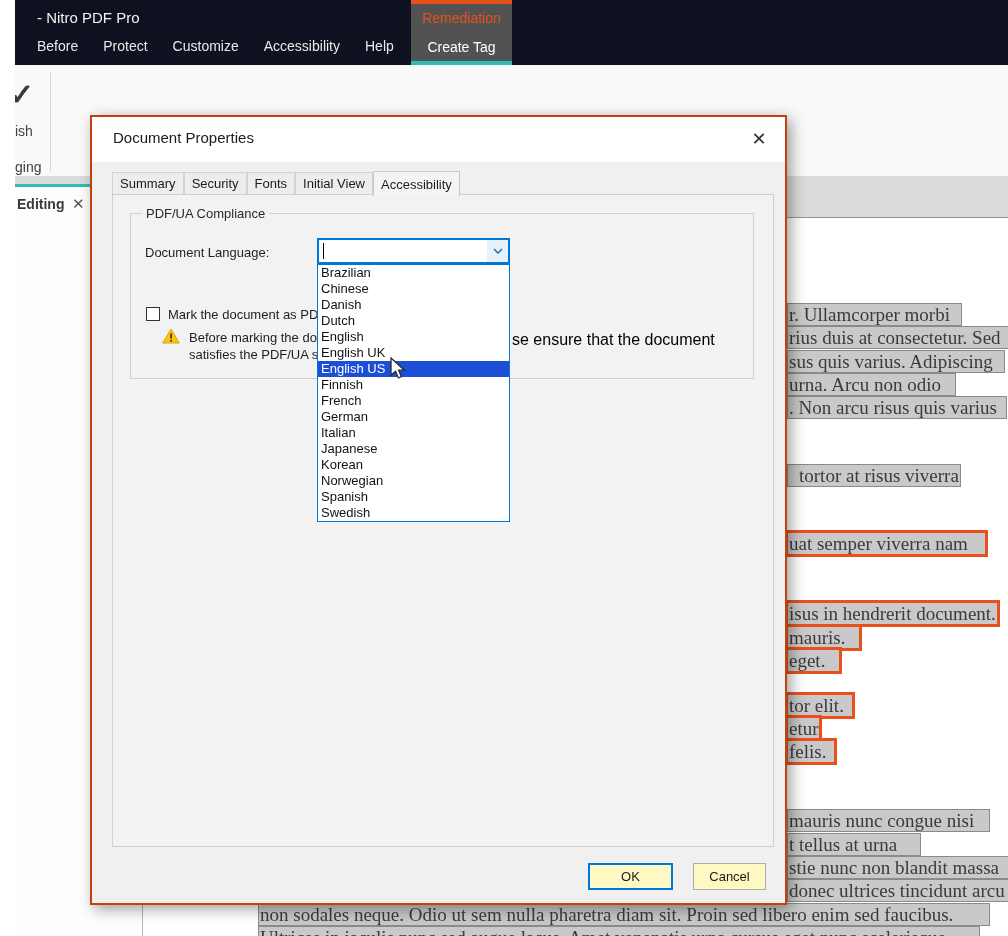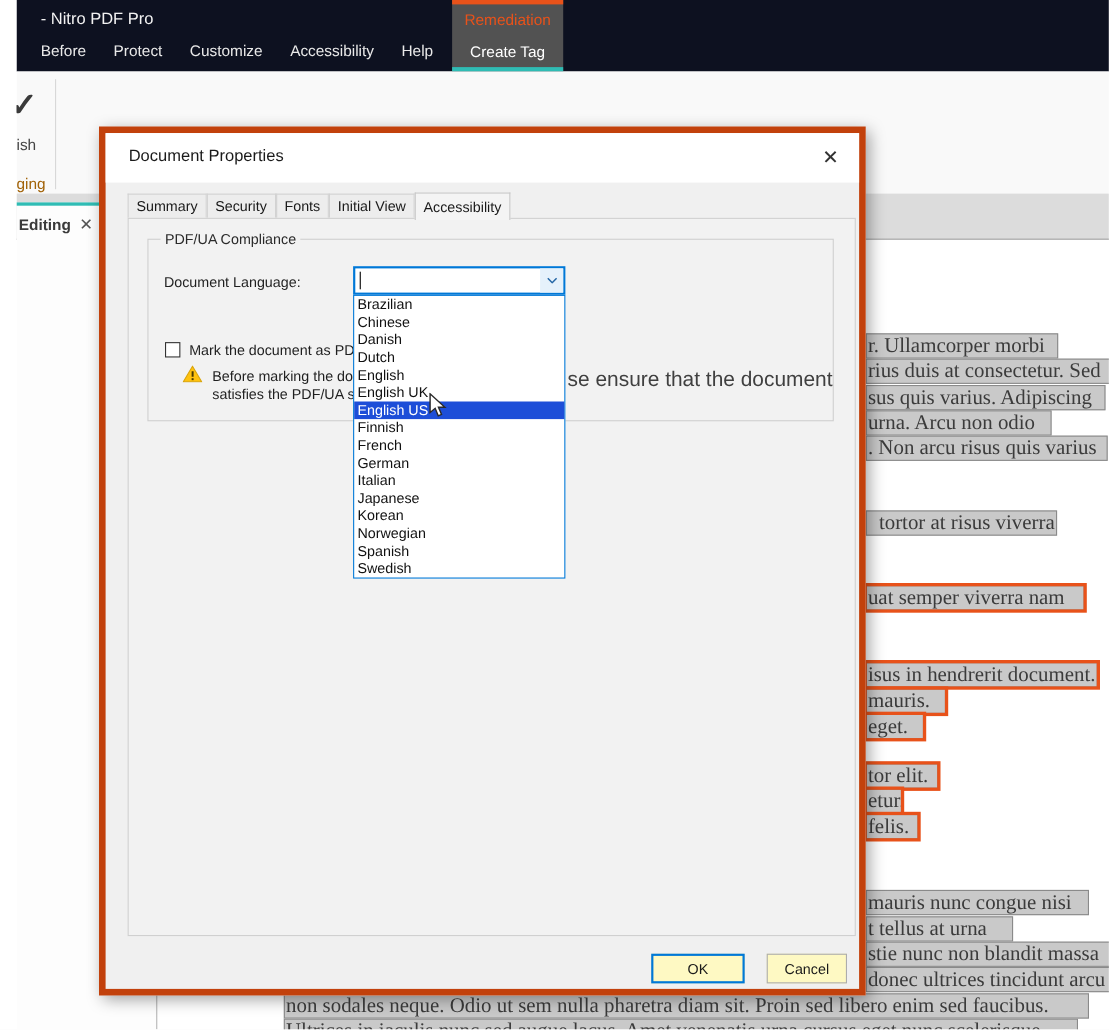--- a/index.html
+++ b/index.html
@@ -16,21 +16,21 @@
               border-top:4px solid #e8521a;border-bottom:4px solid #2fbcb4;
               display:flex;flex-direction:column;align-items:center;justify-content:space-around;}
   .ribbon-tab .rt-top{color:#e8521a;font-size:14px;}
   .ribbon-tab .rt-bottom{color:#ffffff;font-size:14px;}
 
   
   .ribbon{position:absolute;left:0;top:65px;width:1008px;height:111px;background:#f9f9f9;}
   .finish-btn{position:absolute;left:0;top:10px;width:34px;height:95px;color:#3c3c3c;}
   .check-glyph{position:absolute;left:-6px;top:2px;font-size:30px;font-weight:bold;color:#3a3a3a;}
   .frag1{position:absolute;left:0;top:48px;font-size:14px;color:#444;}
-  .frag2{position:absolute;left:0;top:84px;font-size:14px;color:#a16207;}
+  .frag2{position:absolute;left:0;top:84px;font-size:14px;color:#404040;}
   .ribbon-sep{position:absolute;left:35px;top:7px;width:1px;height:100px;background:#d8d8d8;}
 
   
   .strip{position:absolute;left:0;top:176px;width:1008px;height:42px;background:#dcdcdc;
          border-bottom:1px solid #949494;}
 
   
   .doc-area{position:absolute;left:128px;top:218px;width:880px;height:718px;background:#ffffff;}
   .doc-line{position:absolute;height:23px;background:#c9c9c9;border:1px solid #8a8a8a;
             font-family:"Liberation Serif",serif;font-size:19px;line-height:21px;color:#3b3b3b;
@@ -38,21 +38,21 @@
   .doc-line.orange{outline:3px solid #e8521a;outline-offset:-1px;}
 
   
   .edit-panel{position:absolute;left:0;top:184px;width:128px;height:752px;background:#fdfdfd;
               border-top:3px solid #2fbcb4;border-right:1px solid #b5b5b5;z-index:5;}
   .edit-title{position:absolute;left:2px;top:9px;font-size:14px;font-weight:bold;color:#3a3a3a;}
   .edit-close{position:absolute;left:57px;top:8px;font-size:15px;color:#555;cursor:default;}
 
   
   .dialog{position:absolute;left:75px;top:115px;width:697px;height:790px;background:#f0f0f0;
-          border:6px solid #c2410c;box-shadow:4px 4px 14px rgba(0,0,0,.38);z-index:10;}
+          border:2px solid #c2410c;box-shadow:4px 4px 14px rgba(0,0,0,.38);z-index:10;}
   .dlg-titlebar{position:absolute;left:0;top:0;width:100%;height:45px;background:#ffffff;}
   .dlg-title{position:absolute;left:21px;top:12px;font-size:15px;color:#1a1a1a;}
   .dlg-close{position:absolute;right:13px;top:9px;font-size:18px;color:#333;width:26px;height:26px;
              text-align:center;line-height:26px;cursor:default;}
   .tabs{position:absolute;left:20px;top:54px;display:flex;align-items:flex-end;height:23px;}
   .tab{font-size:13px;color:#1a1a1a;background:#ededed;border:1px solid #d2d2d2;border-bottom:none;
        padding:3px 7px 3px 7px;height:22px;}
   .tab.active{background:#f4f4f4;height:25px;padding-top:5px;position:relative;z-index:2;
               border:1px solid #c8c8c8;border-bottom:none;margin-bottom:-2px;}
   .tab-panel{position:absolute;left:20px;top:77px;width:662px;height:653px;background:#f2f2f2;
@@ -64,21 +64,21 @@
   .combo{position:absolute;left:225px;top:121px;width:193px;height:26px;background:#fff;
          border:2px solid #0078d7;z-index:21;}
   .combo-caret{position:absolute;left:4px;top:3px;width:1px;height:16px;background:#000;}
   .combo-btn{position:absolute;right:0;top:0;width:21px;height:22px;background:#e5f1fb;
              display:flex;align-items:center;justify-content:center;}
   .checkbox{position:absolute;left:54px;top:190px;width:14px;height:14px;background:#fff;
             border:1px solid #333;}
   .checkbox-label{position:absolute;left:76px;top:190px;font-size:13px;color:#1f1f1f;white-space:nowrap;}
   .warn-icon{position:absolute;left:70px;top:211px;width:18px;height:16px;}
   .warn-l1-left{position:absolute;left:97px;top:213px;font-size:13px;color:#1f1f1f;white-space:nowrap;}
-  .warn-l1-right{position:absolute;left:420px;top:214px;font-size:19px;color:#404040;white-space:nowrap;}
+  .warn-l1-right{position:absolute;left:420px;top:214px;font-size:16px;color:#000000;white-space:nowrap;}
   .warn-l2{position:absolute;left:97px;top:230px;font-size:13px;color:#1f1f1f;white-space:nowrap;}
   .btn{position:absolute;height:27px;font-size:13px;color:#1a1a1a;background:#fef9c3;
        display:flex;align-items:center;justify-content:center;cursor:default;}
   .btn-ok{left:496px;top:746px;width:85px;border:2px solid #0078d7;}
   .btn-cancel{left:601px;top:746px;width:73px;border:1px solid #adadad;}
 
   
   .dropdown{position:absolute;left:225px;top:147px;width:193px;background:#ffffff;
             border:1px solid #0078d7;z-index:20;}
   .dd-item{height:16px;line-height:16px;font-size:13px;color:#111;padding-left:3px;

